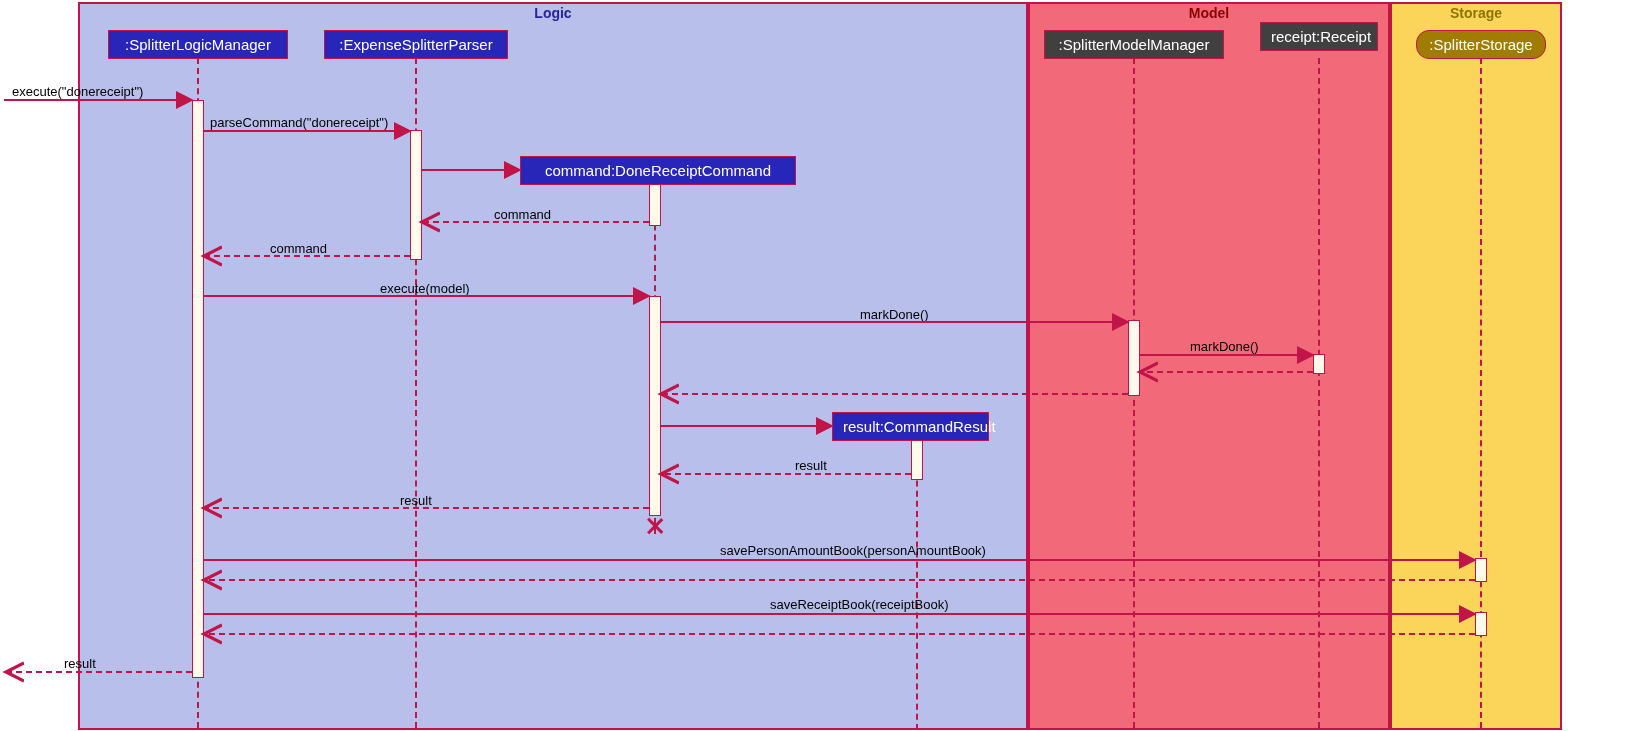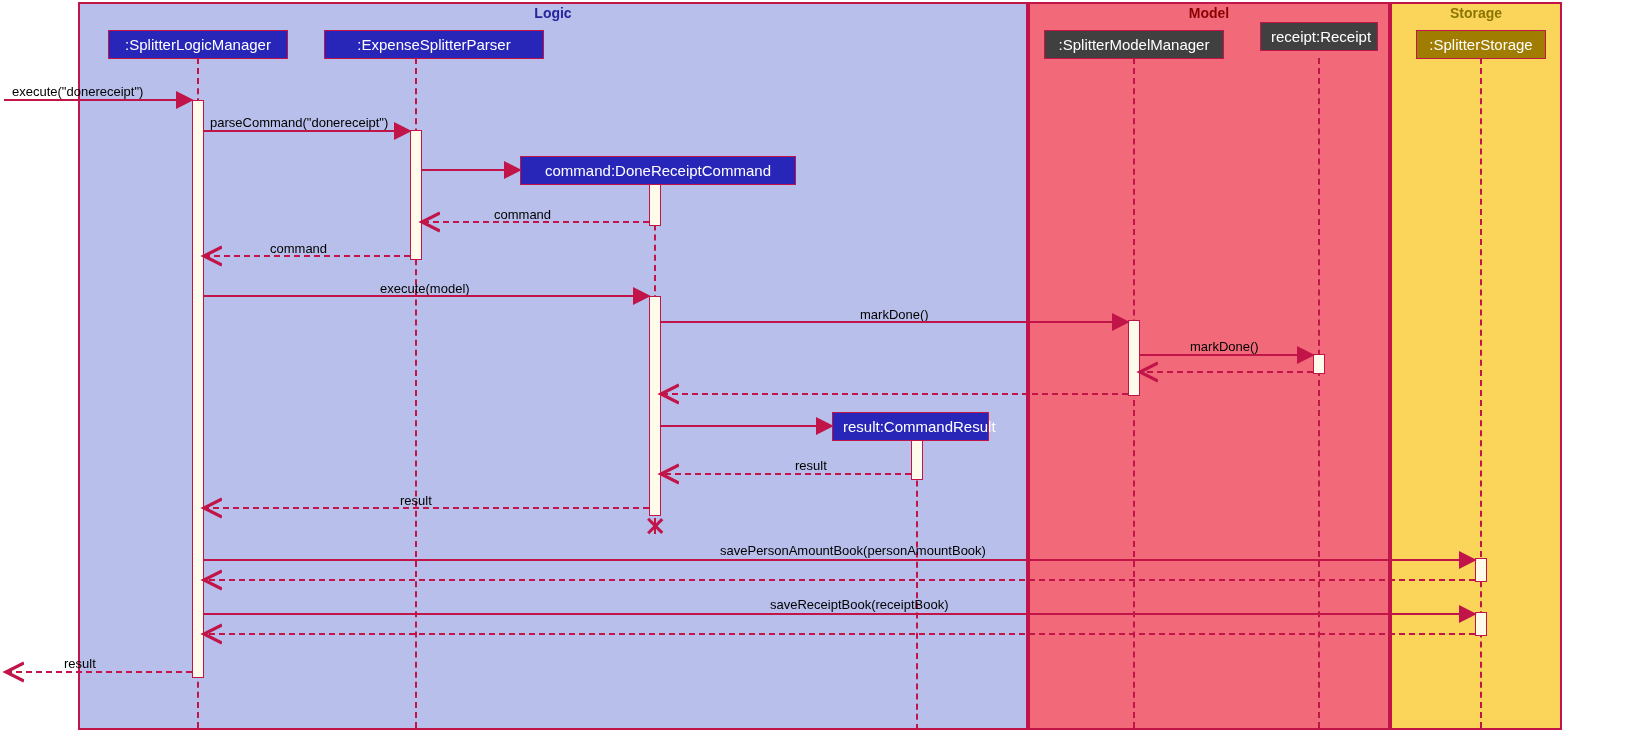--- a/index.html
+++ b/index.html
@@ -51,21 +51,21 @@
   .lifeline-box {
     position: absolute;
     padding: 5px 10px;
     border: 1.5px solid;
     text-align: center;
     font-size: 15px;
     white-space: nowrap;
   }
   .lifeline-box.blue { background:#2826B8; color:#fff; border-color:#C1154A; }
   .lifeline-box.darkred { background:#404040; color:#fff; border-color:#C1154A; }
-  .lifeline-box.olive { background:#A07C00; color:#fff; border-color:#C1154A; }
+  .lifeline-box.olive { background:#A07C00; color:#fff; border-color:#C1154A;border-radius:13px; }
 
   .lifeline {
     position: absolute;
     width: 0;
     border-left: 2px dashed #C1154A;
   }
 
   .activation {
     position: absolute;
     width: 12px;
@@ -113,21 +113,21 @@
   <div class="frame-title">Logic</div>
 </div>
 <div class="frame model-frame">
   <div class="frame-title">Model</div>
 </div>
 <div class="frame storage-frame">
   <div class="frame-title">Storage</div>
 </div>
 
 <div class="lifeline-box blue" style="left:108px; top:30px; width:180px;">:SplitterLogicManager</div>
-<div class="lifeline-box blue" style="left:324px; top:30px; width:220px;">:ExpenseSplitterParser</div>
+<div class="lifeline-box blue" style="left:324px; top:30px; width:184px;">:ExpenseSplitterParser</div>
 <div class="lifeline-box blue" style="left:520px; top:156px; width:276px;">command:DoneReceiptCommand</div>
 <div class="lifeline-box blue" style="left:832px; top:412px; width:157px;">result:CommandResult</div>
 <div class="lifeline-box darkred" style="left:1044px; top:30px; width:180px;">:SplitterModelManager</div>
 <div class="lifeline-box darkred" style="left:1260px; top:22px; width:118px;">receipt:Receipt</div>
 <div class="lifeline-box olive" style="left:1416px; top:30px; width:130px;">:SplitterStorage</div>
 
 <div class="lifeline" style="left:197px; top:58px; height:670px;"></div>
 <div class="lifeline" style="left:415px; top:58px; height:670px;"></div>
 <div class="lifeline" style="left:654px; top:184px; height:350px;"></div>
 <div class="lifeline" style="left:916px; top:440px; height:290px;"></div>

